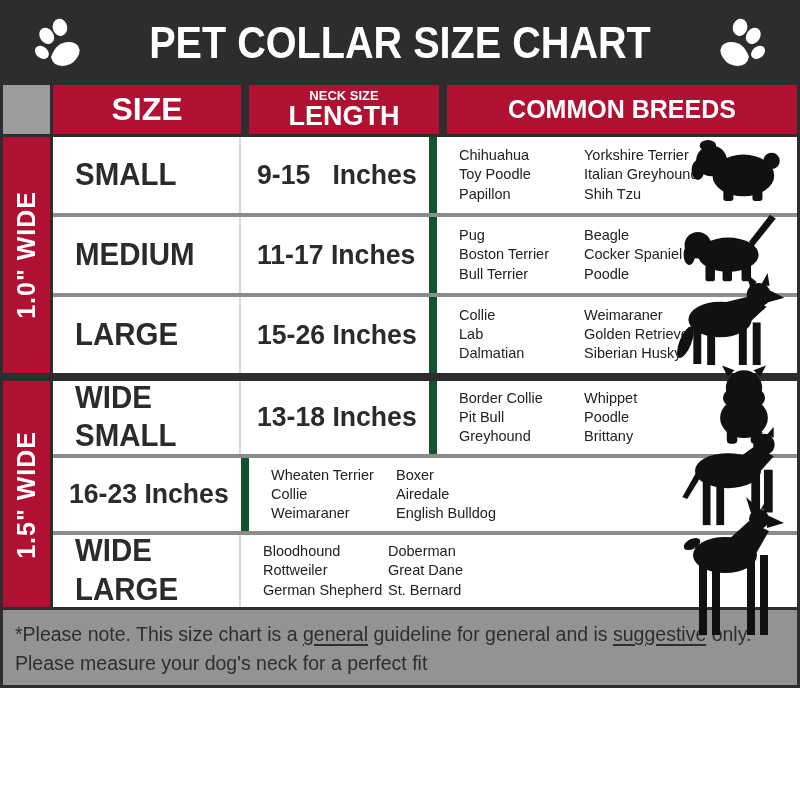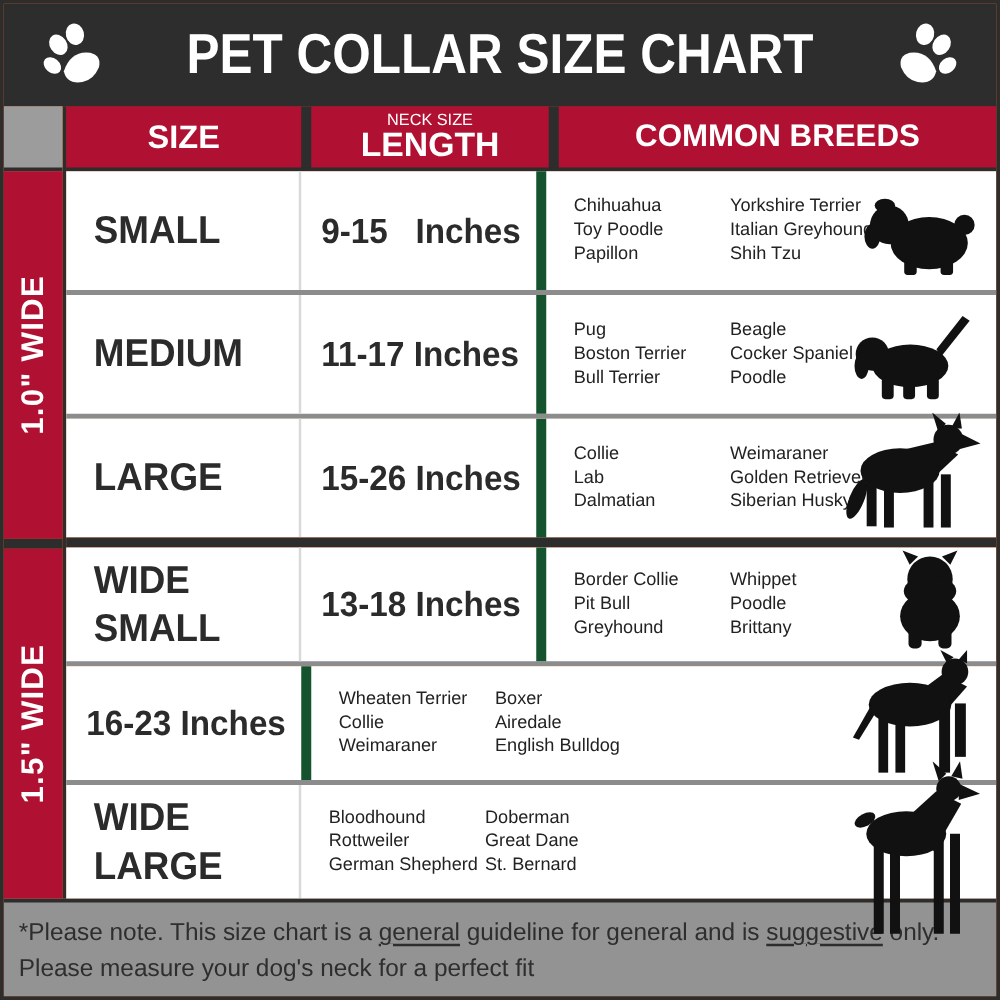--- a/index.html
+++ b/index.html
@@ -1,22 +1,22 @@
 <!DOCTYPE html>
 <html><head>
 <meta charset="utf-8">
 <style>
   html,body{margin:0;padding:0;background:#fff;}
   *{box-sizing:border-box;}
   .frame{
-    width:800px;height:800px;
+    width:800px;height:688px;
     border:3px solid #2d2d2d;
     display:flex;flex-direction:column;
     font-family:"Liberation Sans","DejaVu Sans",sans-serif;
-    background:#f97316;overflow:hidden;position:relative;
+    background:#404040;overflow:hidden;position:relative;
   }
   
   .titlebar{
     height:82px;flex:0 0 82px;background:#2d2d2d;
     display:flex;align-items:center;justify-content:space-between;
     padding:0 28px;border-bottom:3px solid #2d2d2d;
   }
   .title{
     color:#fff;font-size:45px;font-weight:700;letter-spacing:0px;
     transform:scaleX(0.88);transform-origin:center;white-space:nowrap;
@@ -36,24 +36,24 @@
     writing-mode:vertical-rl;transform:rotate(180deg);
     color:#fff;font-weight:700;font-size:25px;letter-spacing:1px;white-space:nowrap;
   }
   .tbl{flex:1;display:flex;flex-direction:column;min-width:0;}
   
   .thead{flex:0 0 52px;display:flex;background:#2d2d2d;border-bottom:3px solid #2d2d2d;}
   .hcell{
     background:#b01031;color:#fff;display:flex;flex-direction:column;
     align-items:center;justify-content:center;font-weight:700;
   }
-  .hcell.size{flex:0 0 188px;margin-right:8px;font-size:26px;}
+  .hcell.size{flex:0 0 188px;margin-right:8px;font-size:32px;}
   .hcell.len{flex:0 0 190px;margin-right:8px;}
   .hcell.breeds{flex:1;font-size:25px;}
-  .hsub{font-size:13px;font-weight:400;line-height:1;}
+  .hsub{font-size:13px;font-weight:700;line-height:1;}
   .hmain{font-size:27px;font-weight:700;line-height:1;margin-top:1px;}
   
   .trow{display:flex;background:#fff;min-height:0;}
   .trow.s1{flex:98;}
   .trow.s2{flex:94;}
   .trow.sep{border-bottom:4px solid #8c8c8c;}
   .divider{flex:0 0 8px;background:#2d2d2d;}
   .cell{display:flex;align-items:center;min-width:0;}
   .cell.size{flex:0 0 188px;border-right:2px solid #d9d9d9;padding-left:22px;}
   .cell.len{flex:0 0 196px;border-right:8px solid #14532d;padding-left:16px;}

